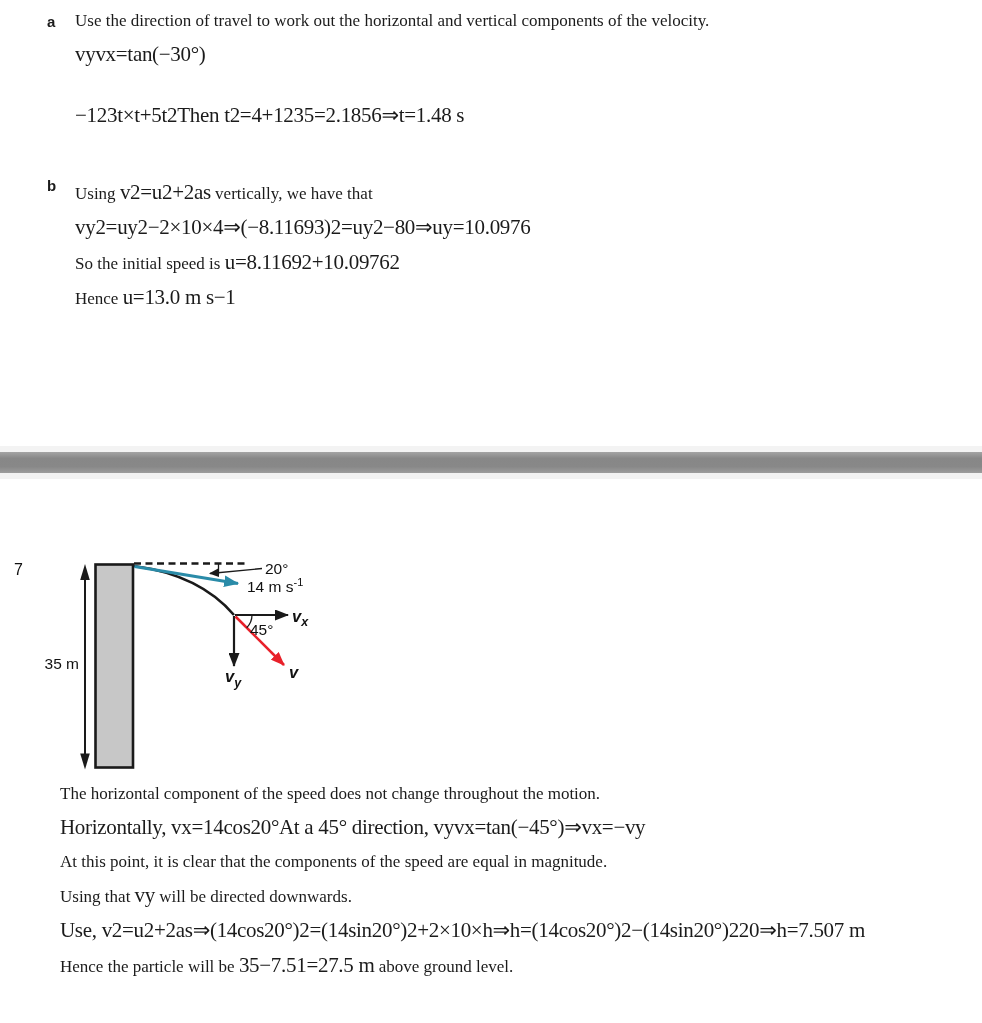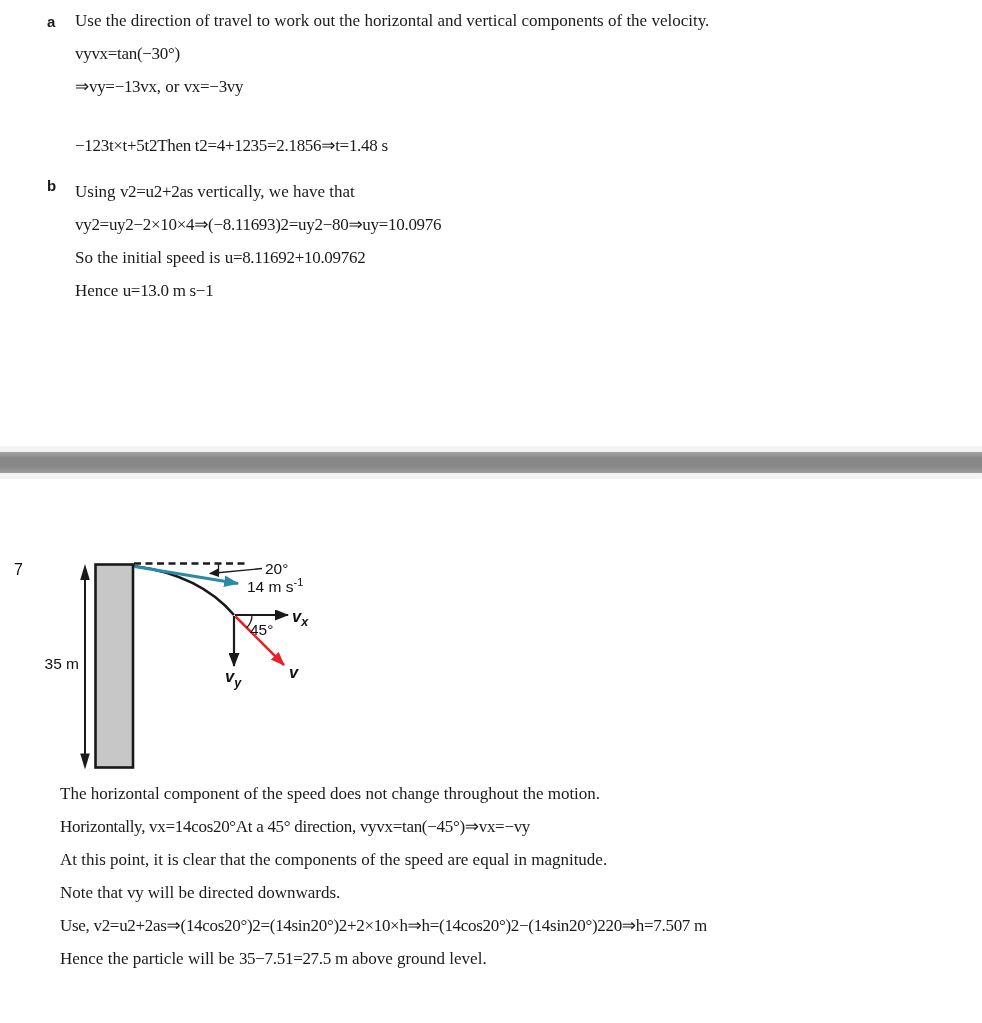--- a/index.html
+++ b/index.html
@@ -13,41 +13,40 @@
   #sol-a { top:8px; }
   #sol-b { top:172px; }
   .bottom { position:absolute; left:60px; top:781px; width:932px; }
   .line { position:relative; line-height:26px; margin-bottom:7px; white-space:nowrap; }
   .sol .line { padding-left:28px; }
   .qlabel {
     position:absolute; left:0; top:5px;
     font:bold 15px "Liberation Sans", sans-serif;
   }
   .t { font-size:17px; }
-  .m { font-size:17px; letter-spacing:-0.3px; }
+  .m { font-size:21px; letter-spacing:-0.3px; }
   
   .divider { position:absolute; left:0; top:446px; width:982px; }
   .divider .edge { height:6px; background:#f3f3f3; }
   .divider .bar { height:21px; background:linear-gradient(180deg,#a4a4a4 0%,#878787 30%,#888888 70%,#9d9d9d 100%); }
   
   .q7 { position:absolute; left:0; top:556px; width:440px; height:228px; }
   .qnum { position:absolute; left:14px; top:5px; font:16px "Liberation Sans", sans-serif; color:#111; }
   .q7 svg { position:absolute; left:0; top:0; }
   .dlabel { font:15.5px "Liberation Sans", sans-serif; fill:#111; }
   .vlabel { font:italic 700 16.5px "Liberation Sans", sans-serif; fill:#111; }
 </style>
 </head>
 <body>
 
 <div class="page">
 
   <section class="sol" id="sol-a">
       <div class="line"><span class="qlabel">a</span><span class="t">Use the direction of travel to work out the horizontal and vertical components of the velocity.</span></div>
       <div class="line"><span class="m">vyvx=tan(−30°)</span></div>
-      <div class="line"><span class="m">⇒vy=−13vx</span><span class="t">, or </span><span class="m">vx=−3vy</span></div>
       <div class="line"><br><span class="m">−123t×t+5t2Then t2=4+1235=2.1856⇒t=1.48 s</span></div>
     </section>
 
   <section class="sol" id="sol-b">
       <div class="line"><span class="qlabel">b</span></div>
       <div class="line"><span class="t">Using </span><span class="m">v2=u2+2as</span><span class="t"> vertically, we have that</span></div>
       <div class="line"><span class="m">vy2=uy2−2×10×4⇒(−8.11693)2=uy2−80⇒uy=10.0976</span></div>
       <div class="line"><span class="t">So the initial speed is </span><span class="m">u=8.11692+10.09762</span></div>
       <div class="line"><span class="t">Hence </span><span class="m">u=13.0 m s−1</span></div>
     </section>
@@ -105,18 +104,18 @@
       <text x="292" y="621.5" class="vlabel"><tspan>v</tspan><tspan dy="4.5" font-size="12.5">x</tspan></text>
       <text x="225" y="682" class="vlabel"><tspan>v</tspan><tspan dy="4.5" font-size="12.5">y</tspan></text>
       <text x="289" y="678" class="vlabel">v</text>
     </svg>
   </div>
 
   <section class="bottom">
       <div class="line"><span class="t">The horizontal component of the speed does not change throughout the motion.</span></div>
       <div class="line"><span class="m">Horizontally, vx=14cos20°At a 45° direction, vyvx=tan(−45°)⇒vx=−vy</span></div>
       <div class="line"><span class="t">At this point, it is clear that the components of the speed are equal in magnitude.</span></div>
-      <div class="line"><span class="t">Note that </span><span class="m">vy</span><span class="t"> will be directed downwards.</span></div>
+      <div class="line"><span class="t">Using that </span><span class="m">vy</span><span class="t"> will be directed downwards.</span></div>
       <div class="line"><span class="m">Use, v2=u2+2as⇒(14cos20°)2=(14sin20°)2+2×10×h⇒h=(14cos20°)2−(14sin20°)220⇒h=7.507 m</span></div>
       <div class="line"><span class="t">Hence the particle will be </span><span class="m">35−7.51=27.5 m</span><span class="t"> above ground level.</span></div>
     </section>
 
 </div>
 
 </body></html>

